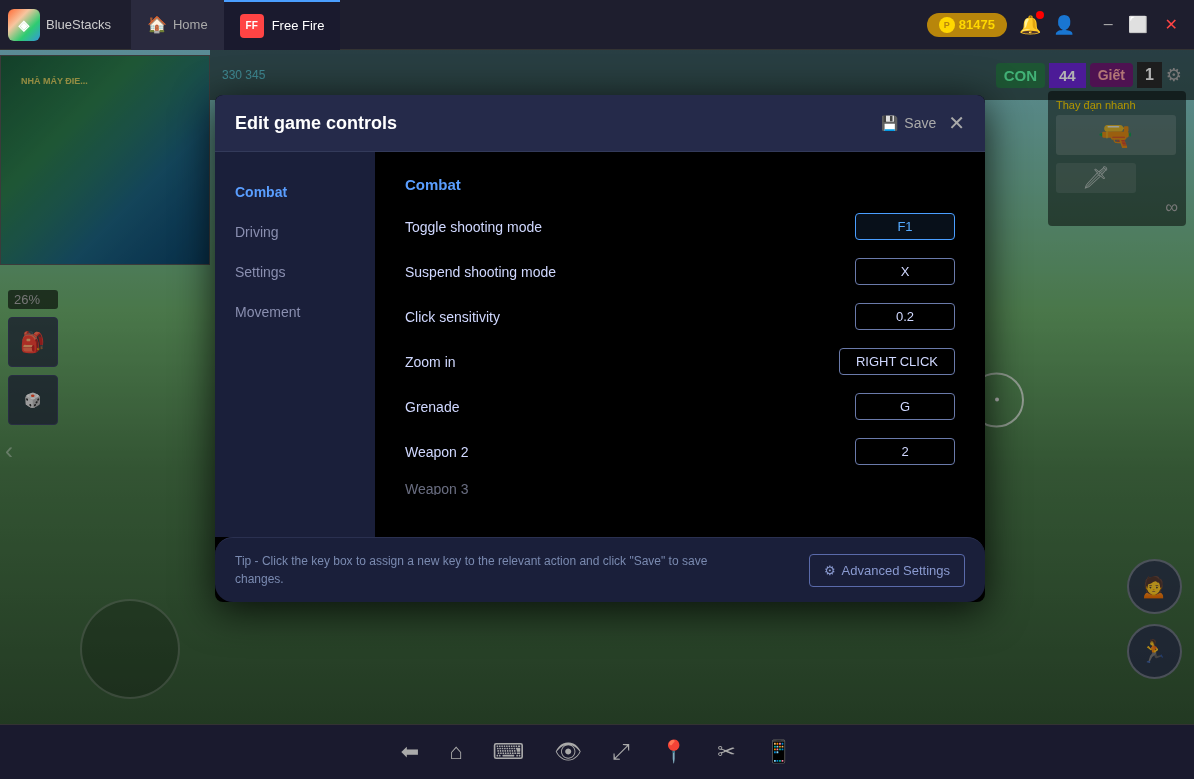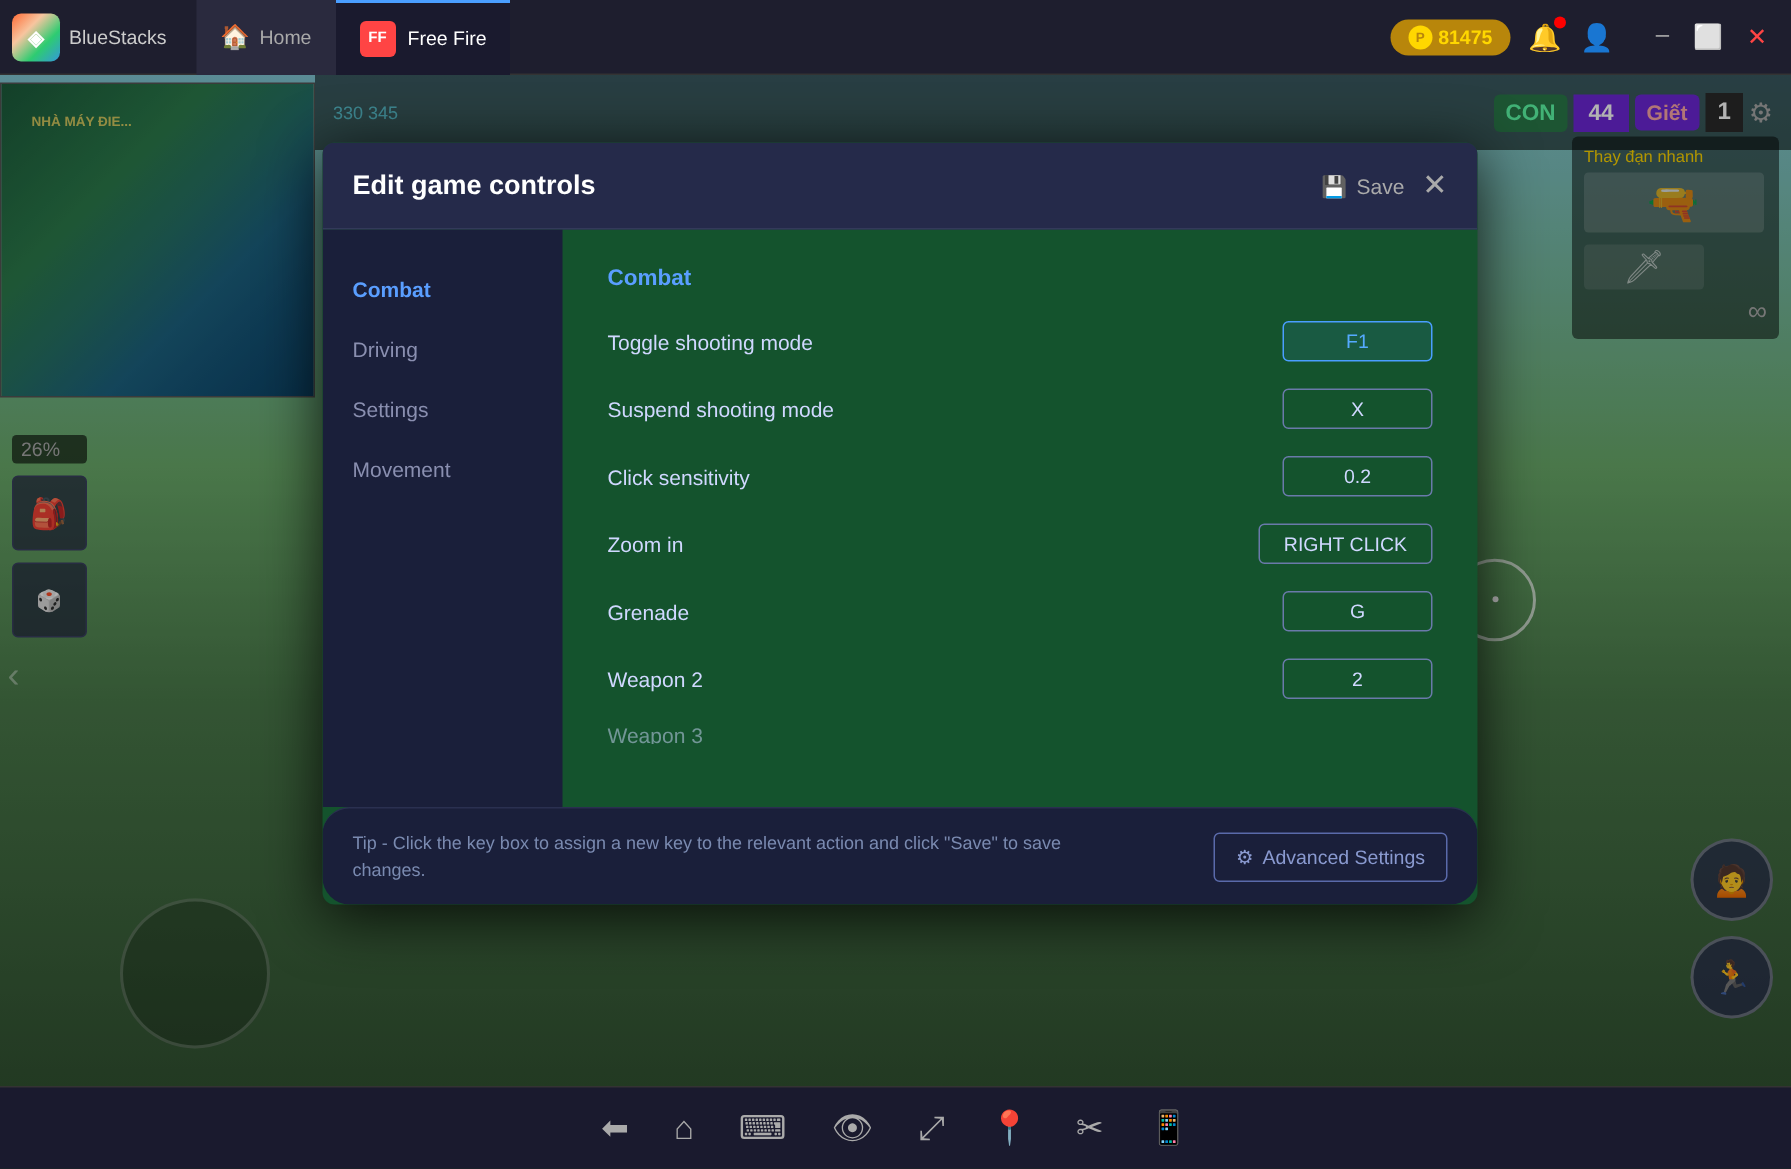--- a/index.html
+++ b/index.html
@@ -169,21 +169,21 @@
 
     .con-number {
       background: #6d28d9;
       color: white;
       font-weight: bold;
       font-size: 15px;
       padding: 4px 10px;
     }
 
     .giet-badge {
-      background: #6d28d9;
+      background: #701a75;
       color: #ffaaaa;
       font-weight: bold;
       font-size: 14px;
       padding: 4px 8px;
       border-radius: 4px;
     }
 
     .giet-number {
       background: #2a2a2a;
       color: white;
@@ -244,21 +244,21 @@
       display: flex;
       align-items: flex-start;
       justify-content: flex-start;
       padding-top: 45px;
       padding-left: 215px;
     }
 
     
     .dialog {
       width: 770px;
-      background: #14532d;
+      background: #000000;
       border-radius: 8px;
       overflow: hidden;
       box-shadow: 0 8px 40px rgba(0,0,0,0.8);
       max-height: 620px;
       display: flex;
       flex-direction: column;
     }
 
     .dialog-header {
       background: #252a4a;

